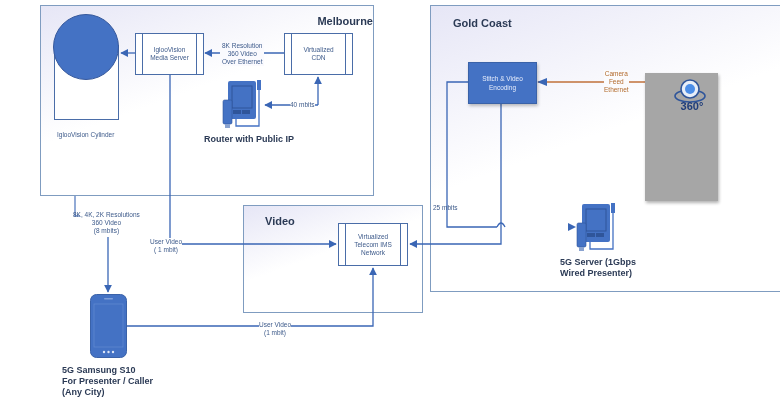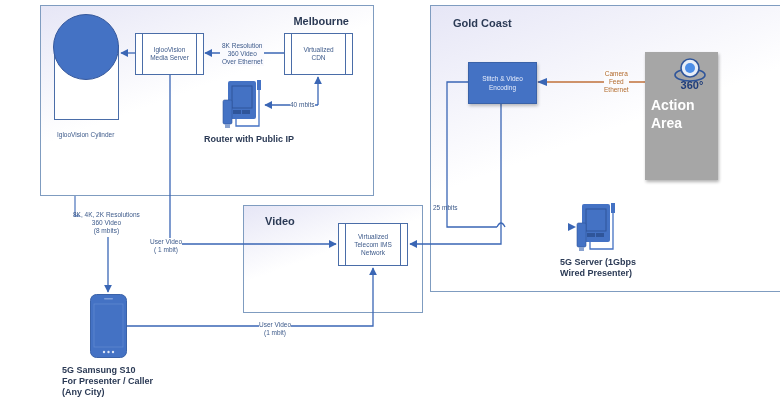--- a/index.html
+++ b/index.html
@@ -7,28 +7,28 @@
   .region{position:absolute;border:1.5px solid #7f9cc0;background:linear-gradient(160deg,#e6e6f6 0%,#f4f4fb 25%,#ffffff 45%,#ffffff 100%);box-sizing:border-box;}
   .region-title{position:absolute;font-size:11px;font-weight:bold;color:#2b3a55;}
   .node{position:absolute;border:1.2px solid #4a6da8;background:#ffffff;box-sizing:border-box;display:flex;align-items:center;justify-content:center;text-align:center;font-size:6.5px;line-height:8px;color:#3d5a8a;}
   .node .bar{position:absolute;top:0;bottom:0;width:6px;border-left:1.2px solid #4a6da8;}
   .node .bar.left{left:6px;border-left:1.2px solid #4a6da8;}
   .node .bar.right{right:6px;}
   .lbl{position:absolute;font-size:6.5px;line-height:8px;color:#3d5a8a;text-align:center;white-space:nowrap;background:transparent;}
   .caption{position:absolute;font-size:9px;font-weight:bold;color:#2b3a55;line-height:11px;white-space:nowrap;}
   svg.wires{position:absolute;left:0;top:0;}
   .stitch{position:absolute;background:#4472c4;border:1px solid #3a62a8;color:#e8eefc;font-size:6.5px;line-height:9px;display:flex;align-items:center;justify-content:center;text-align:center;box-shadow:1px 2px 3px rgba(0,0,0,0.25);}
-  .action{position:absolute;background:#a6a6a6;box-shadow:1px 2px 3px rgba(0,0,0,0.3);color:#ffffff;font-size:14px;font-weight:bold;line-height:18px;}
+  .action{position:absolute;background:#a6a6a6;box-shadow:1px 2px 3px rgba(0,0,0,0.3);color:#ffffff;font-size:14px;font-weight:bold;text-align:center;line-height:18px;margin-top:21px;}
   .orange-lbl{position:absolute;font-size:6.5px;line-height:8px;color:#b26a2c;text-align:center;white-space:nowrap;background:#fbfbfd;}
 </style>
 </head>
 <body>
 
 <div class="region" style="left:40px;top:5px;width:334px;height:191px;">
-  <div class="region-title" style="right:24px;top:9px;">Melbourne</div>
+  <div class="region-title" style="right:0;top:9px;">Melbourne</div>
 </div>
 <div class="region" style="left:430px;top:5px;width:375px;height:287px;">
   <div class="region-title" style="left:22px;top:11px;">Gold Coast</div>
 </div>
 <div class="region" style="left:243px;top:205px;width:180px;height:108px;">
   <div class="region-title" style="left:21px;top:9px;">Video</div>
 </div>
 
 <svg class="wires" width="780" height="405">
   <defs>
@@ -142,21 +142,20 @@
   <div>Ethernet</div>
 </div>
 
 <div class="action" style="left:645px;top:52px;width:73px;height:128px;">
   <svg style="position:absolute;left:27px;top:5px;" width="40" height="34" viewBox="0 0 40 34">
     <ellipse cx="18" cy="18" rx="15" ry="6" fill="none" stroke="#2f559a" stroke-width="1.6"></ellipse>
     <circle cx="18" cy="11" r="9" fill="#e8eef8" stroke="#2f559a" stroke-width="1.6"></circle>
     <circle cx="18" cy="11" r="5" fill="#4c8ee8"></circle>
     <text x="20" y="32" text-anchor="middle" font-family="Liberation Sans, sans-serif" font-size="11" font-weight="bold" fill="#1f3d7a">360°</text>
   </svg>
-  <div style="position:absolute;left:6px;right:6px;top:44px;">Action Area</div>
 </div>
 
 <div class="lbl" style="left:433px;top:204px;">25 mbits</div>
 
 <svg style="position:absolute;left:576px;top:201px;" width="44" height="52" viewBox="0 0 44 52">
   <rect x="6" y="3" width="28" height="38" rx="2" fill="#4472c4"></rect>
   <rect x="10" y="8" width="20" height="22" fill="none" stroke="#2f559a" stroke-width="1"></rect>
   <rect x="11" y="32" width="8" height="4" fill="#2f559a"></rect>
   <rect x="20" y="32" width="8" height="4" fill="#2f559a"></rect>
   <rect x="1" y="22" width="9" height="24" rx="1.5" fill="#4472c4" stroke="#2f559a" stroke-width="0.6"></rect>

